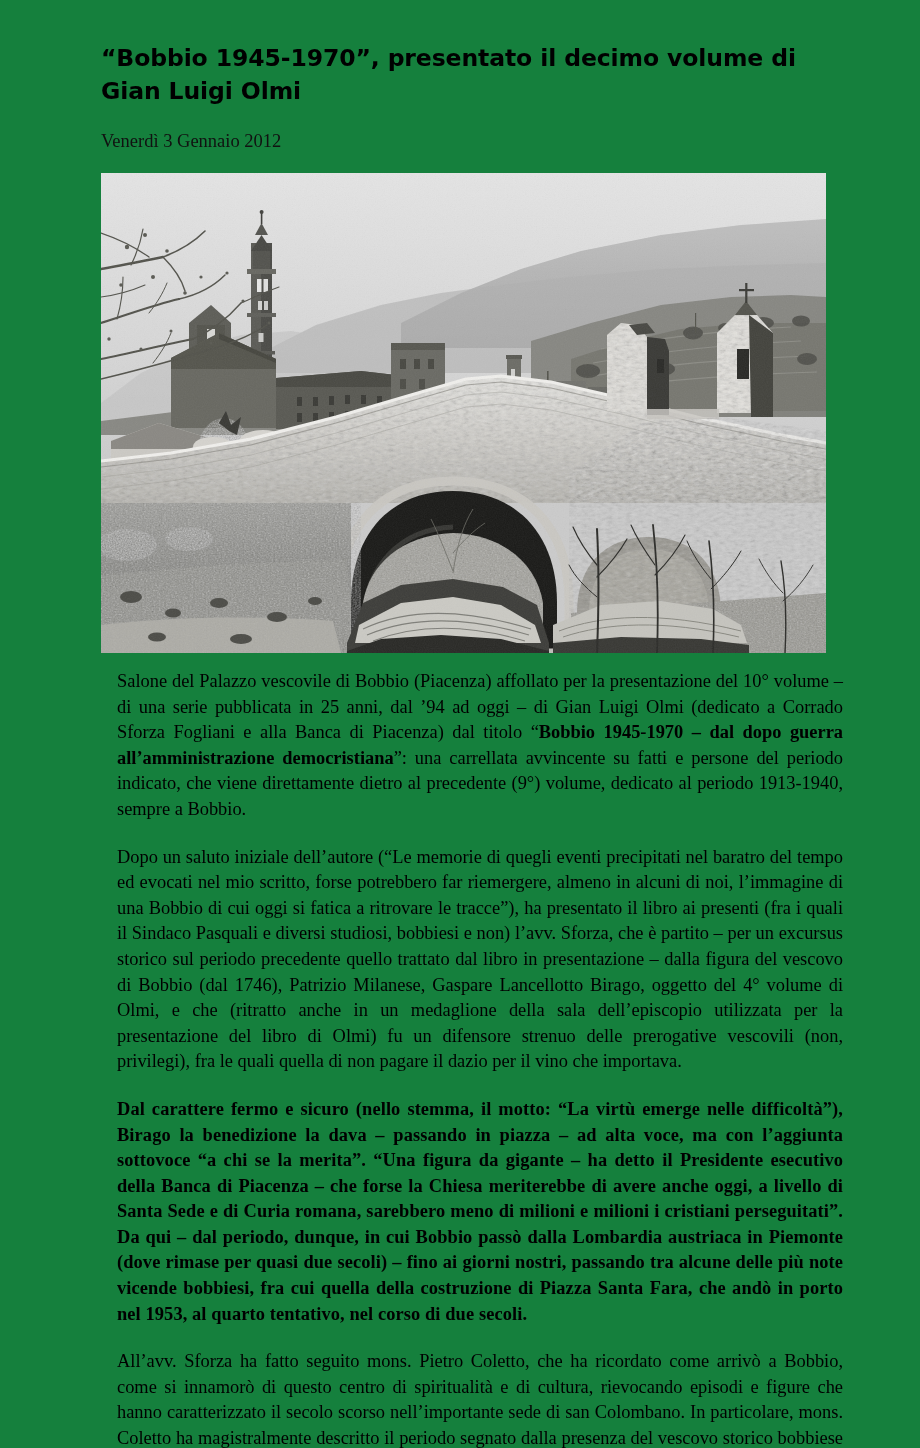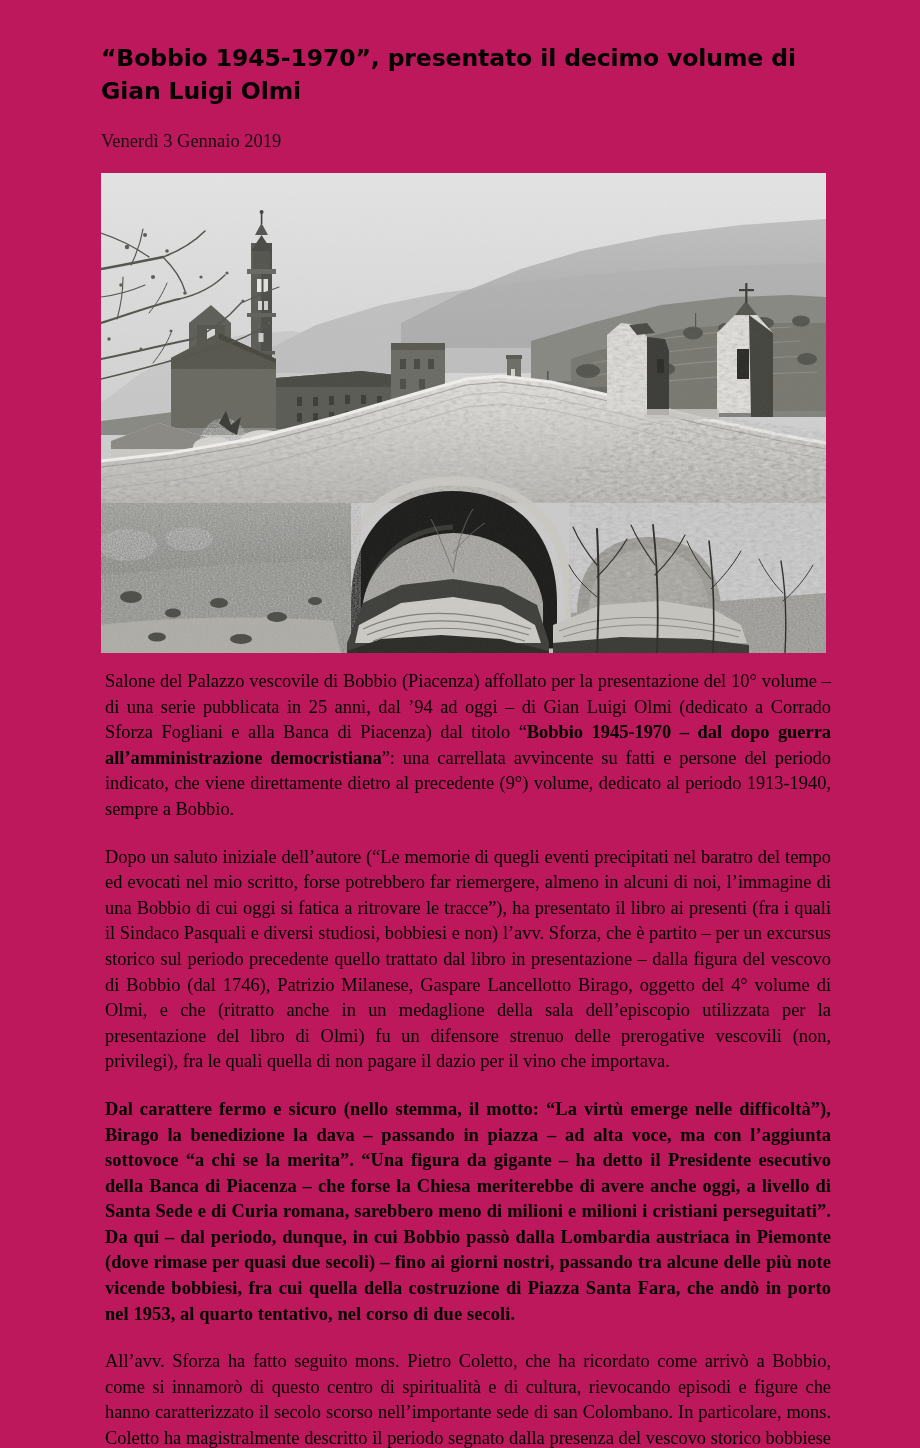--- a/index.html
+++ b/index.html
@@ -13,21 +13,21 @@
     position: relative;
     overflow: hidden;
     font-family: "Liberation Serif", serif;
     color: #000000;
   }
   .page {
     position: absolute;
     left: 0; top: 0;
     width: 920px;
     height: 1448px;
-    background: #be185d;
+    background: #15803d;
   }
   .content {
     position: absolute;
     left: 101px;
     top: 0;
     width: 726px;
   }
 
   
   .headline {
@@ -69,37 +69,37 @@
 
   
   .body-text { padding-top: 16px; }
   .para {
     font-family: "Liberation Serif", serif;
     font-size: 18.4px;
     line-height: 25.6px;
     text-align: justify;
     text-justify: inter-word;
     color: #000;
-    margin: 0 0 22px 4px;
+    margin: 0 0 22px 16px;
     width: 726px;
     hyphens: none;
   }
   .para:last-child { margin-bottom: 0; }
   .para b, .para strong { font-weight: bold; }
   .para-lead-wide { letter-spacing: 0.1px; font-weight: bold; }
 </style>
 </head>
 <body>
 
 <div class="page">
   <div class="content">
 
     <h1 class="headline">“Bobbio 1945-1970”, presentato il decimo volume di Gian Luigi Olmi</h1>
 
-    <div class="dateline">Venerdì 3 Gennaio 2019</div>
+    <div class="dateline">Venerdì 3 Gennaio 2012</div>
 
     <figure class="figure">
       <div class="photo-frame">
         <svg width="725" height="480" viewBox="0 0 725 480" xmlns="http://www.w3.org/2000/svg" shape-rendering="auto">
           <defs>
             <linearGradient id="skyGrad" x1="0" y1="0" x2="0" y2="1">
               <stop offset="0%" stop-color="#e8e8e8"></stop>
               <stop offset="55%" stop-color="#dcdcdc"></stop>
               <stop offset="100%" stop-color="#cfcfcf"></stop>
             </linearGradient>

